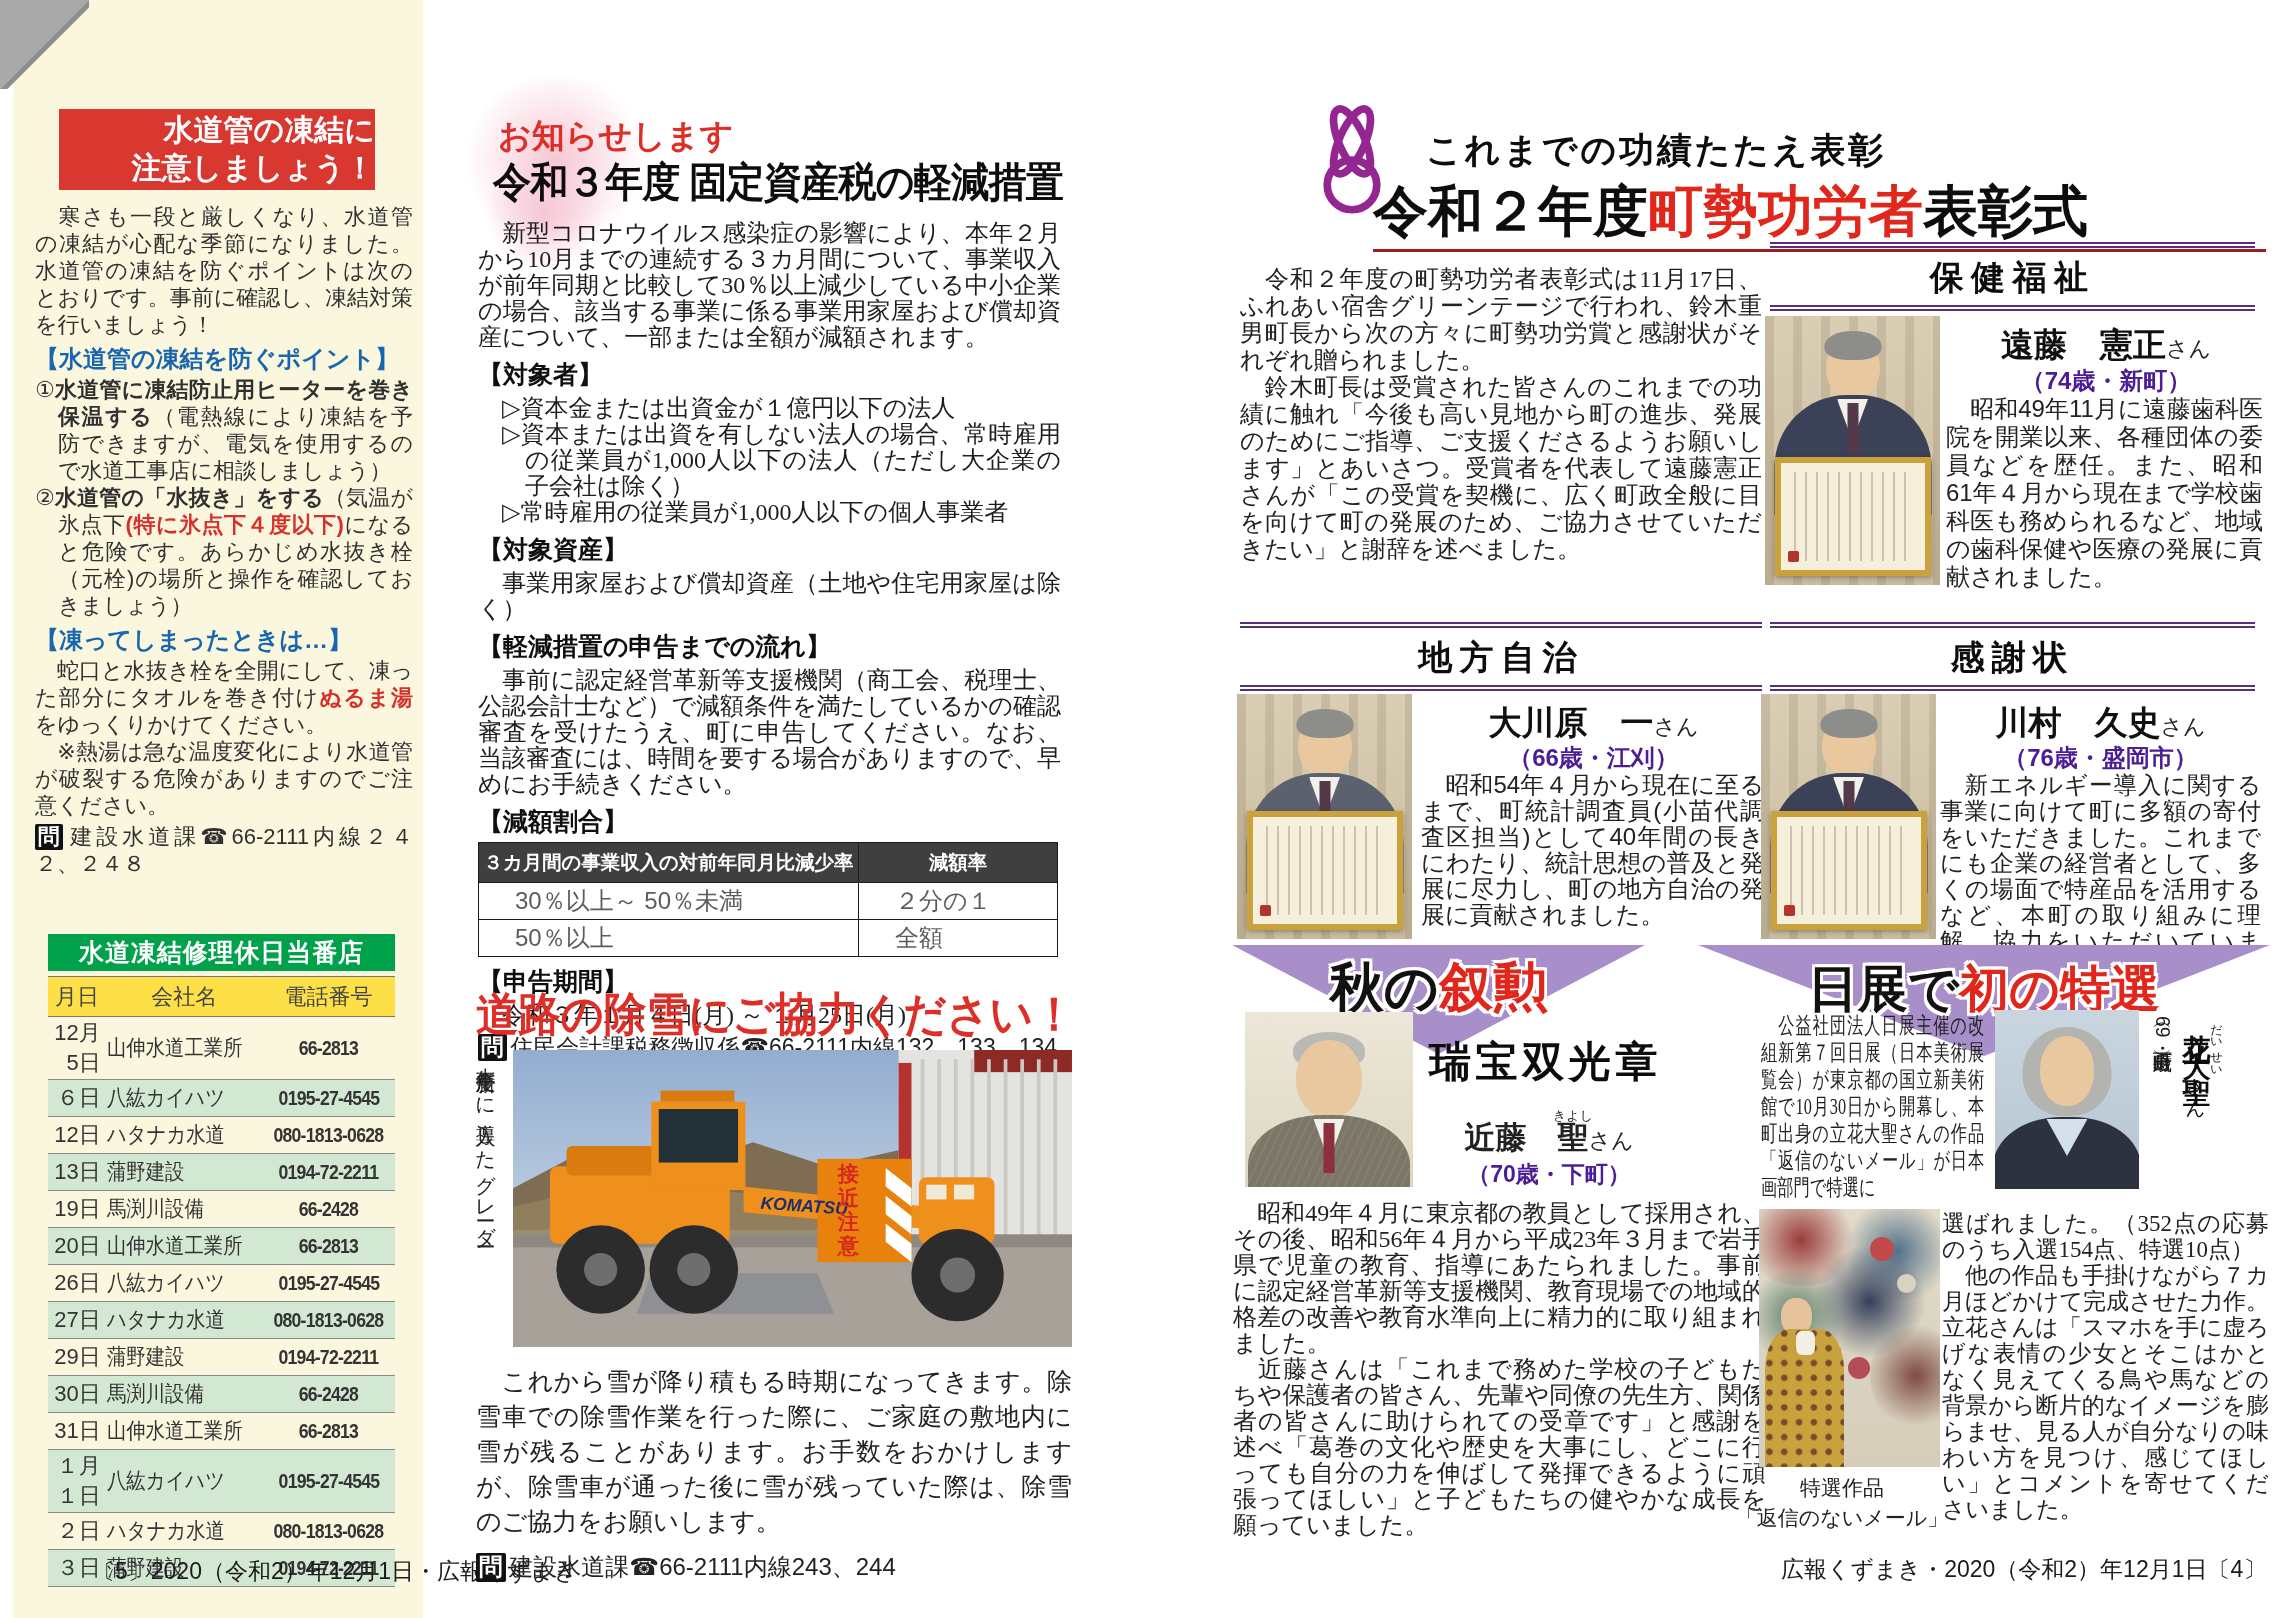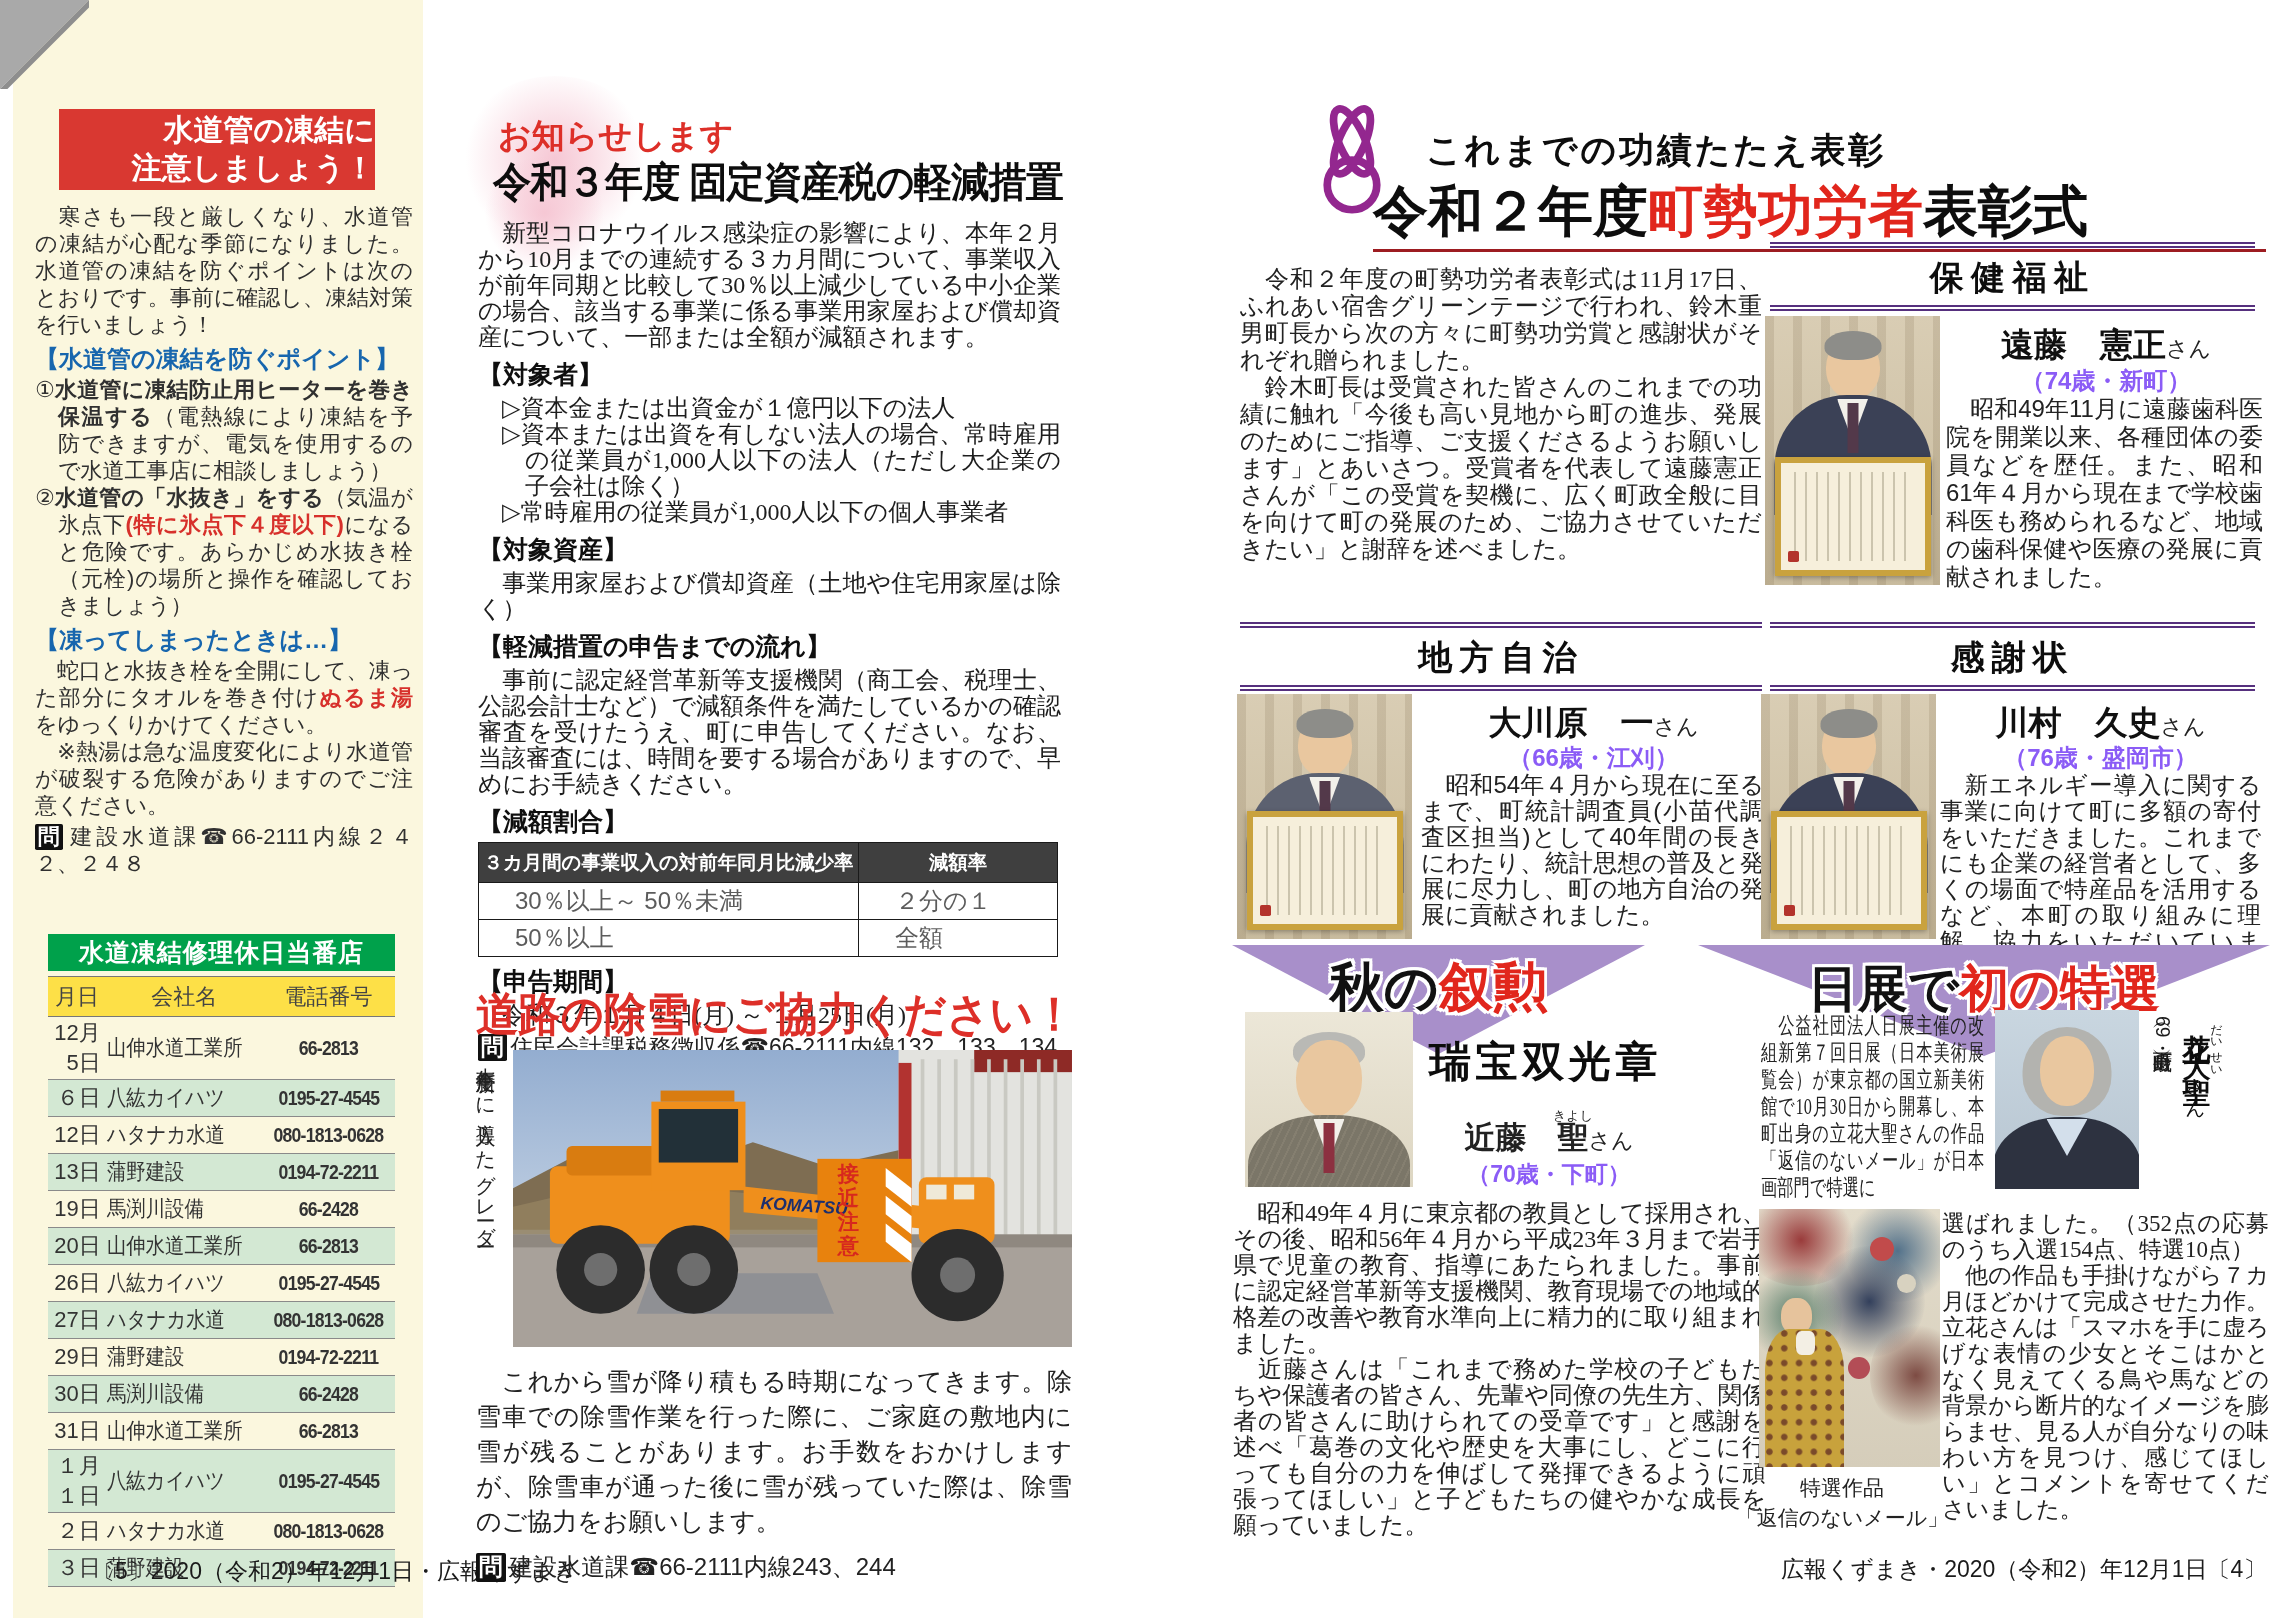--- a/index.html
+++ b/index.html
@@ -39,21 +39,21 @@
   .h-br{font-weight:700;font-size:25px;color:#0f0f0f;margin:8.3px 0 3.7px;}
   table.rate{border-collapse:collapse;width:580px;margin:3.7px 0 1.8px;}
   table.rate th{background:#3f3f3f;color:#fff;font-size:19.4px;font-weight:700;height:37px;border:1.8px solid #1a1a1a;}
   table.rate td{height:34px;text-align:left;color:#5c5c5c;font-size:24px;border:1.8px solid #1a1a1a;padding-left:36px;}
   .pinkblob{position:absolute;border-radius:50%;background:radial-gradient(circle,#f6c7d4 0%,rgba(246,199,212,0) 70%);}
   
   .sec-head{position:absolute;border-top:6.5px double #56307e;border-bottom:6.5px double #56307e;
             padding:6.5px 0 4.6px;text-align:center;font-size:34px;font-weight:700;color:#0d0d0d;letter-spacing:7.4px;}
   .namebig{font-weight:700;font-size:33px;color:#101010;white-space:nowrap;}
   .san{font-size:22px;font-weight:400;}
-  .meta{font-size:24px;color:#8b5cf6;font-weight:600;}
+  .meta{font-size:24px;color:#4c1d95;font-weight:600;}
   .bio{font-size:24px;line-height:28px;color:#222;}
   .bn-tri{position:absolute;background:#a88fca;clip-path:polygon(0 0,100% 0,50% 100%);}
   .bn{position:absolute;text-align:center;font-weight:800;white-space:nowrap;
       text-shadow:-2.8px -2.8px 0 #fff,2.8px -2.8px 0 #fff,-2.8px 2.8px 0 #fff,2.8px 2.8px 0 #fff,0 -2.8px 0 #fff,0 2.8px 0 #fff,-2.8px 0 0 #fff,2.8px 0 0 #fff;}
   .bn .bk{color:#111;} .bn .rd{color:#e1261c;}
   
   .photo{position:absolute;overflow:hidden;
      background:repeating-linear-gradient(90deg,rgba(110,90,60,.16) 0 9.2px,rgba(0,0,0,0) 9.2px 28px),
                 linear-gradient(180deg,#d9cdb4,#c9bc9f);}
   .ph-head{position:absolute;left:50%;transform:translateX(-50%);top:22px;width:54px;height:61px;background:#e9c79f;border-radius:48%;}

